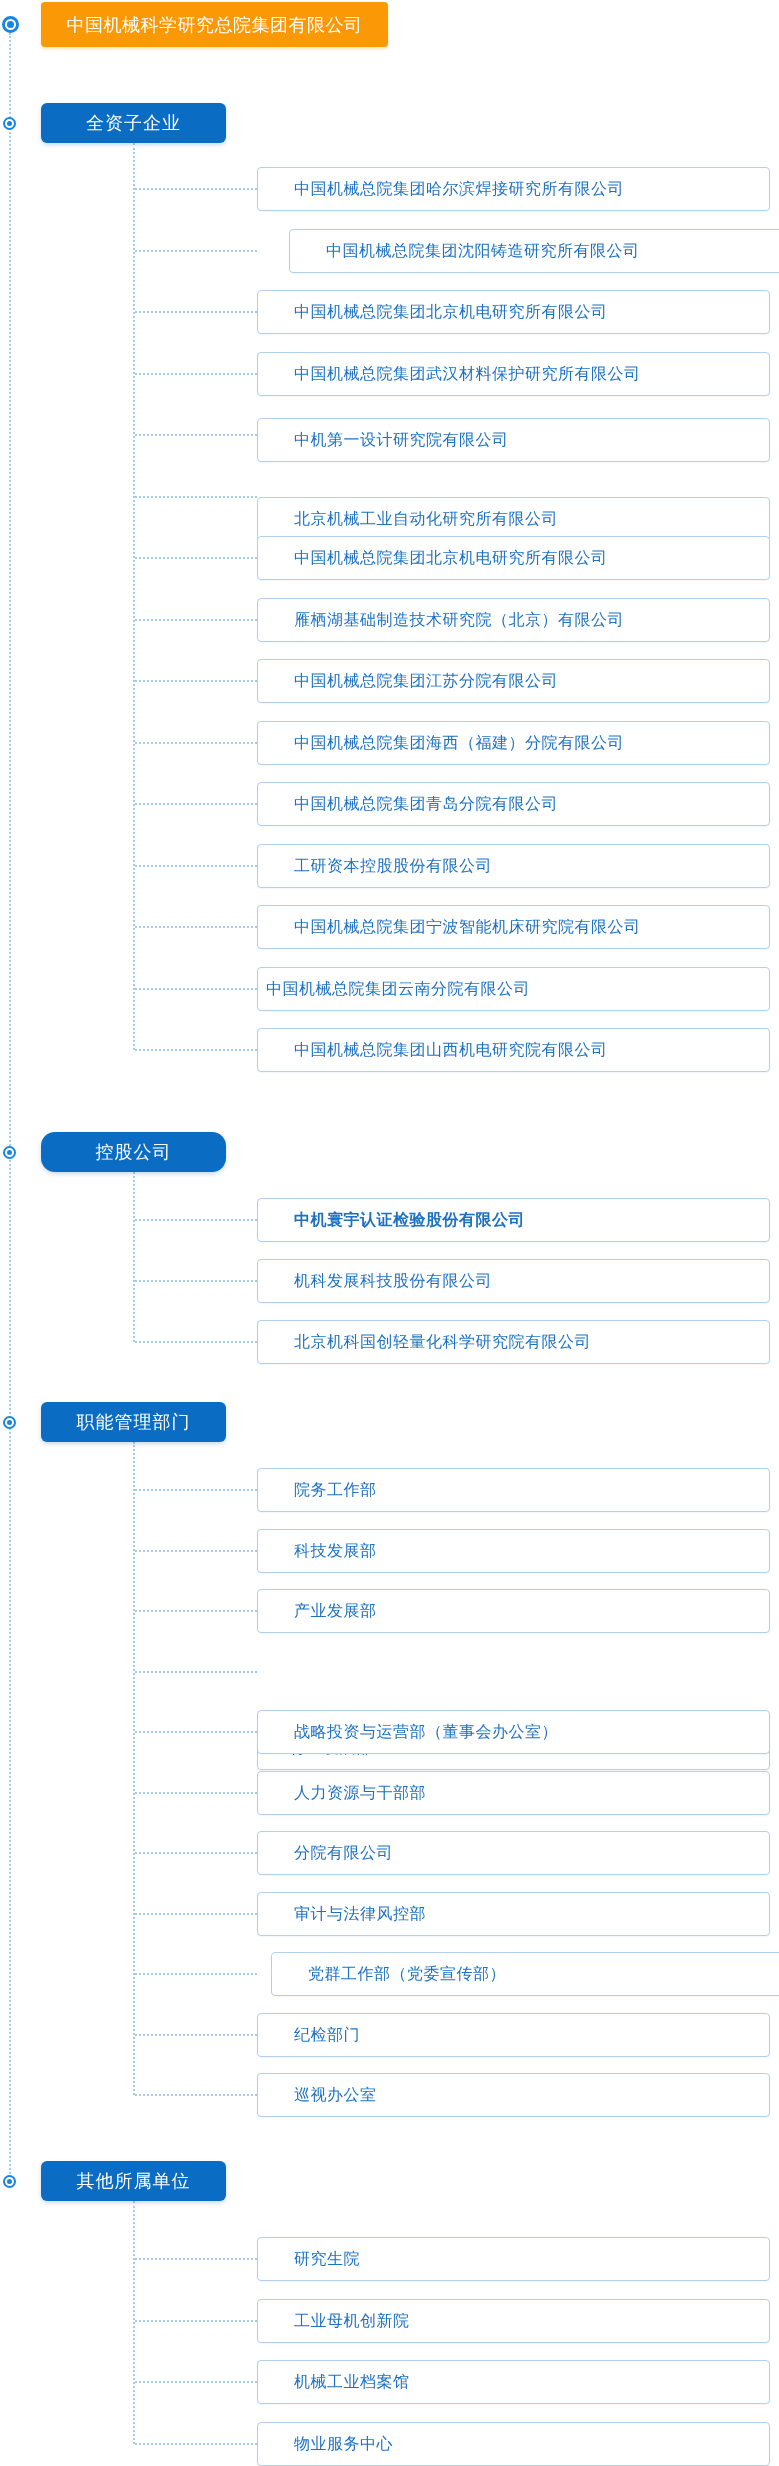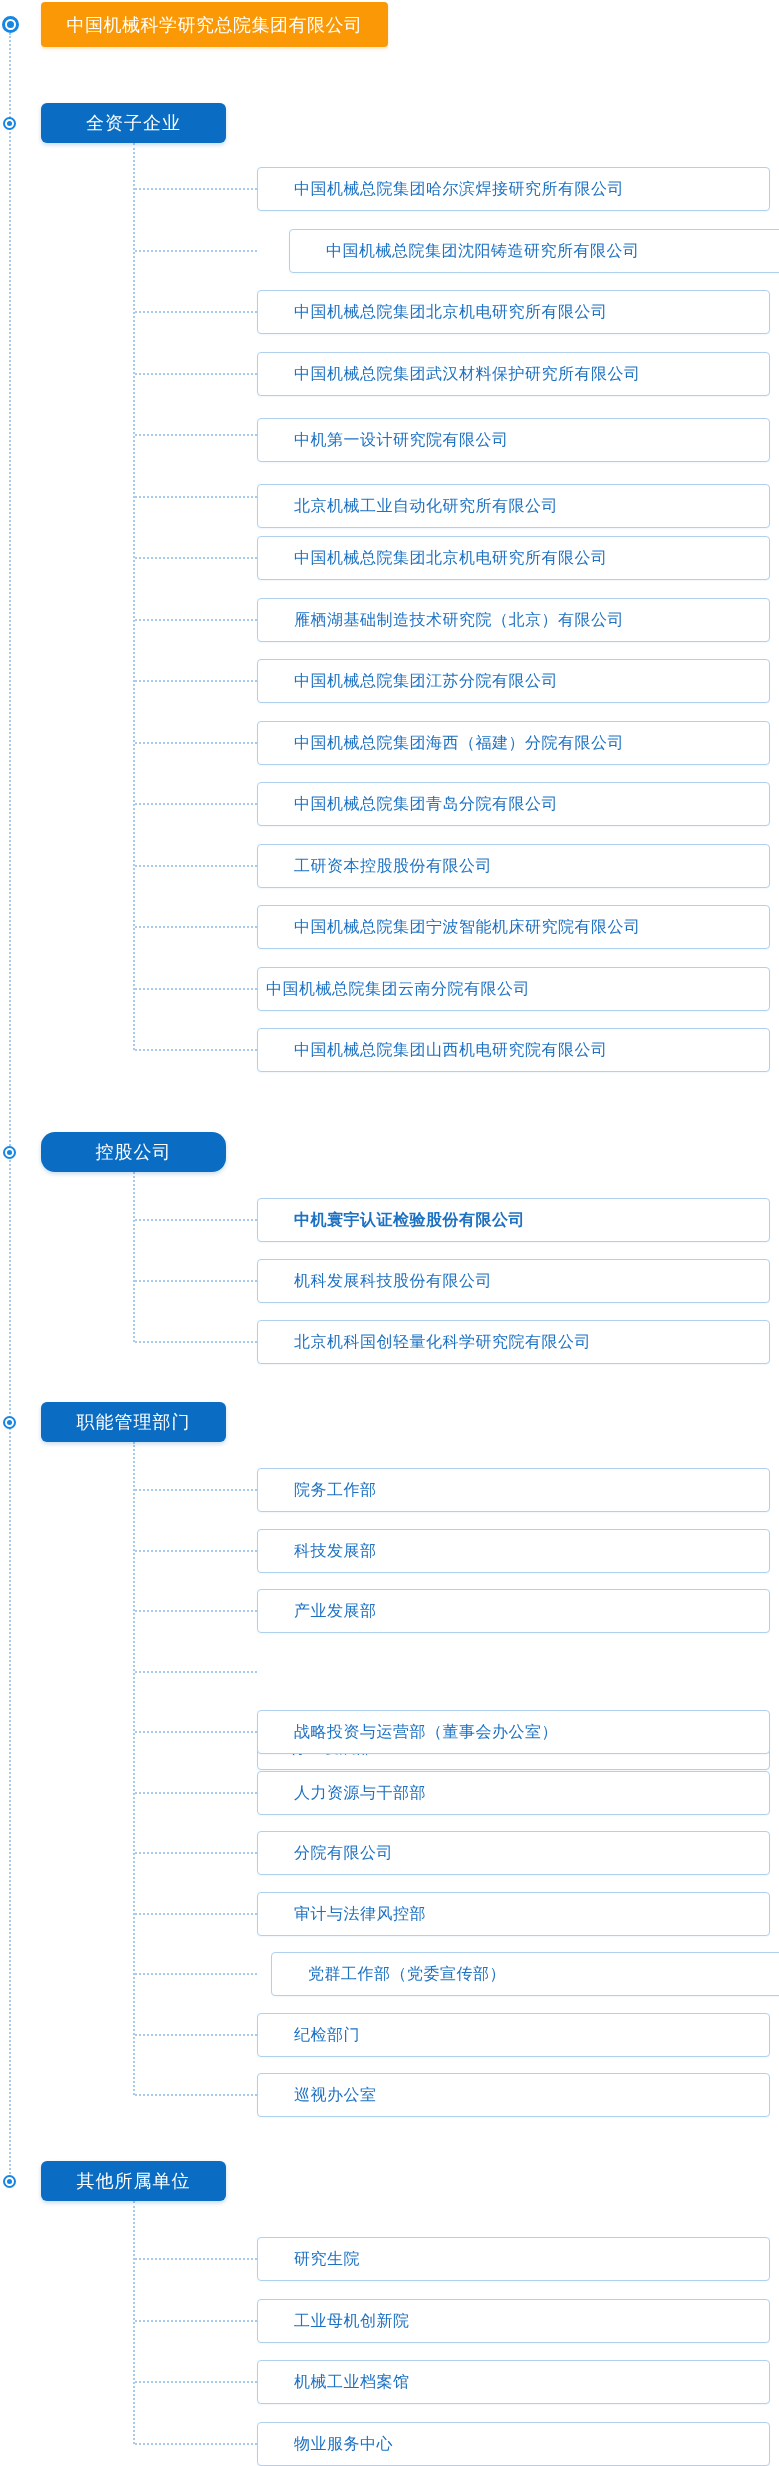--- a/index.html
+++ b/index.html
@@ -79,21 +79,21 @@
       </div>
       <div class="hline" style="left: 135px; width: 122px; top: 373px;"></div>
       <div class="item-box" style="top: 352px;">
         <span>中国机械总院集团武汉材料保护研究所有限公司</span>
       </div>
       <div class="hline" style="left: 135px; width: 122px; top: 434px;"></div>
       <div class="item-box" style="top: 418px;">
         <span>中机第一设计研究院有限公司</span>
       </div>
       <div class="hline" style="left: 135px; width: 122px; top: 496px;"></div>
-      <div class="item-box" style="top: 484px;">
+      <div class="item-box" style="top: 497px;">
         <span>北京机械工业自动化研究所有限公司</span>
       </div>
       <div class="hline" style="left: 135px; width: 122px; top: 557px;"></div>
       <div class="item-box" style="top: 536px;">
         <span>中国机械总院集团北京机电研究所有限公司</span>
       </div>
       <div class="hline" style="left: 135px; width: 122px; top: 619px;"></div>
       <div class="item-box" style="top: 598px;">
         <span>雁栖湖基础制造技术研究院（北京）有限公司</span>
       </div>

